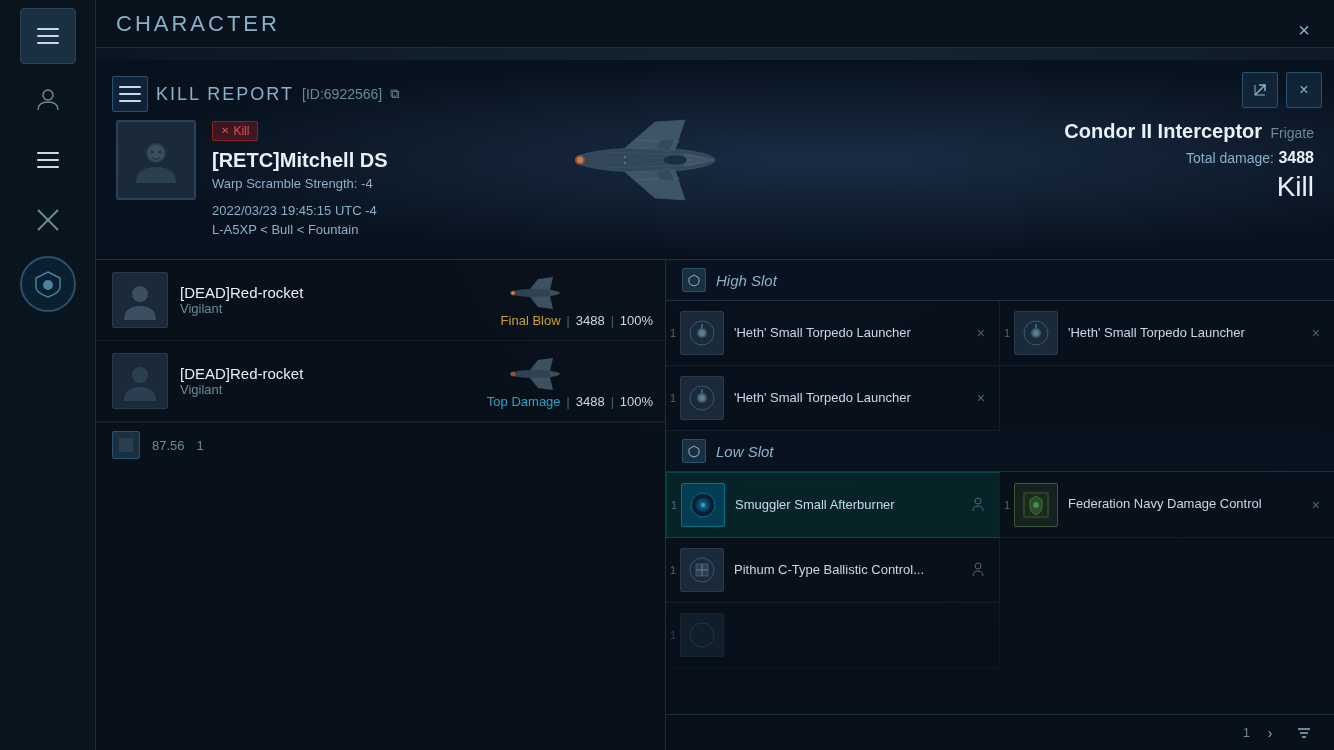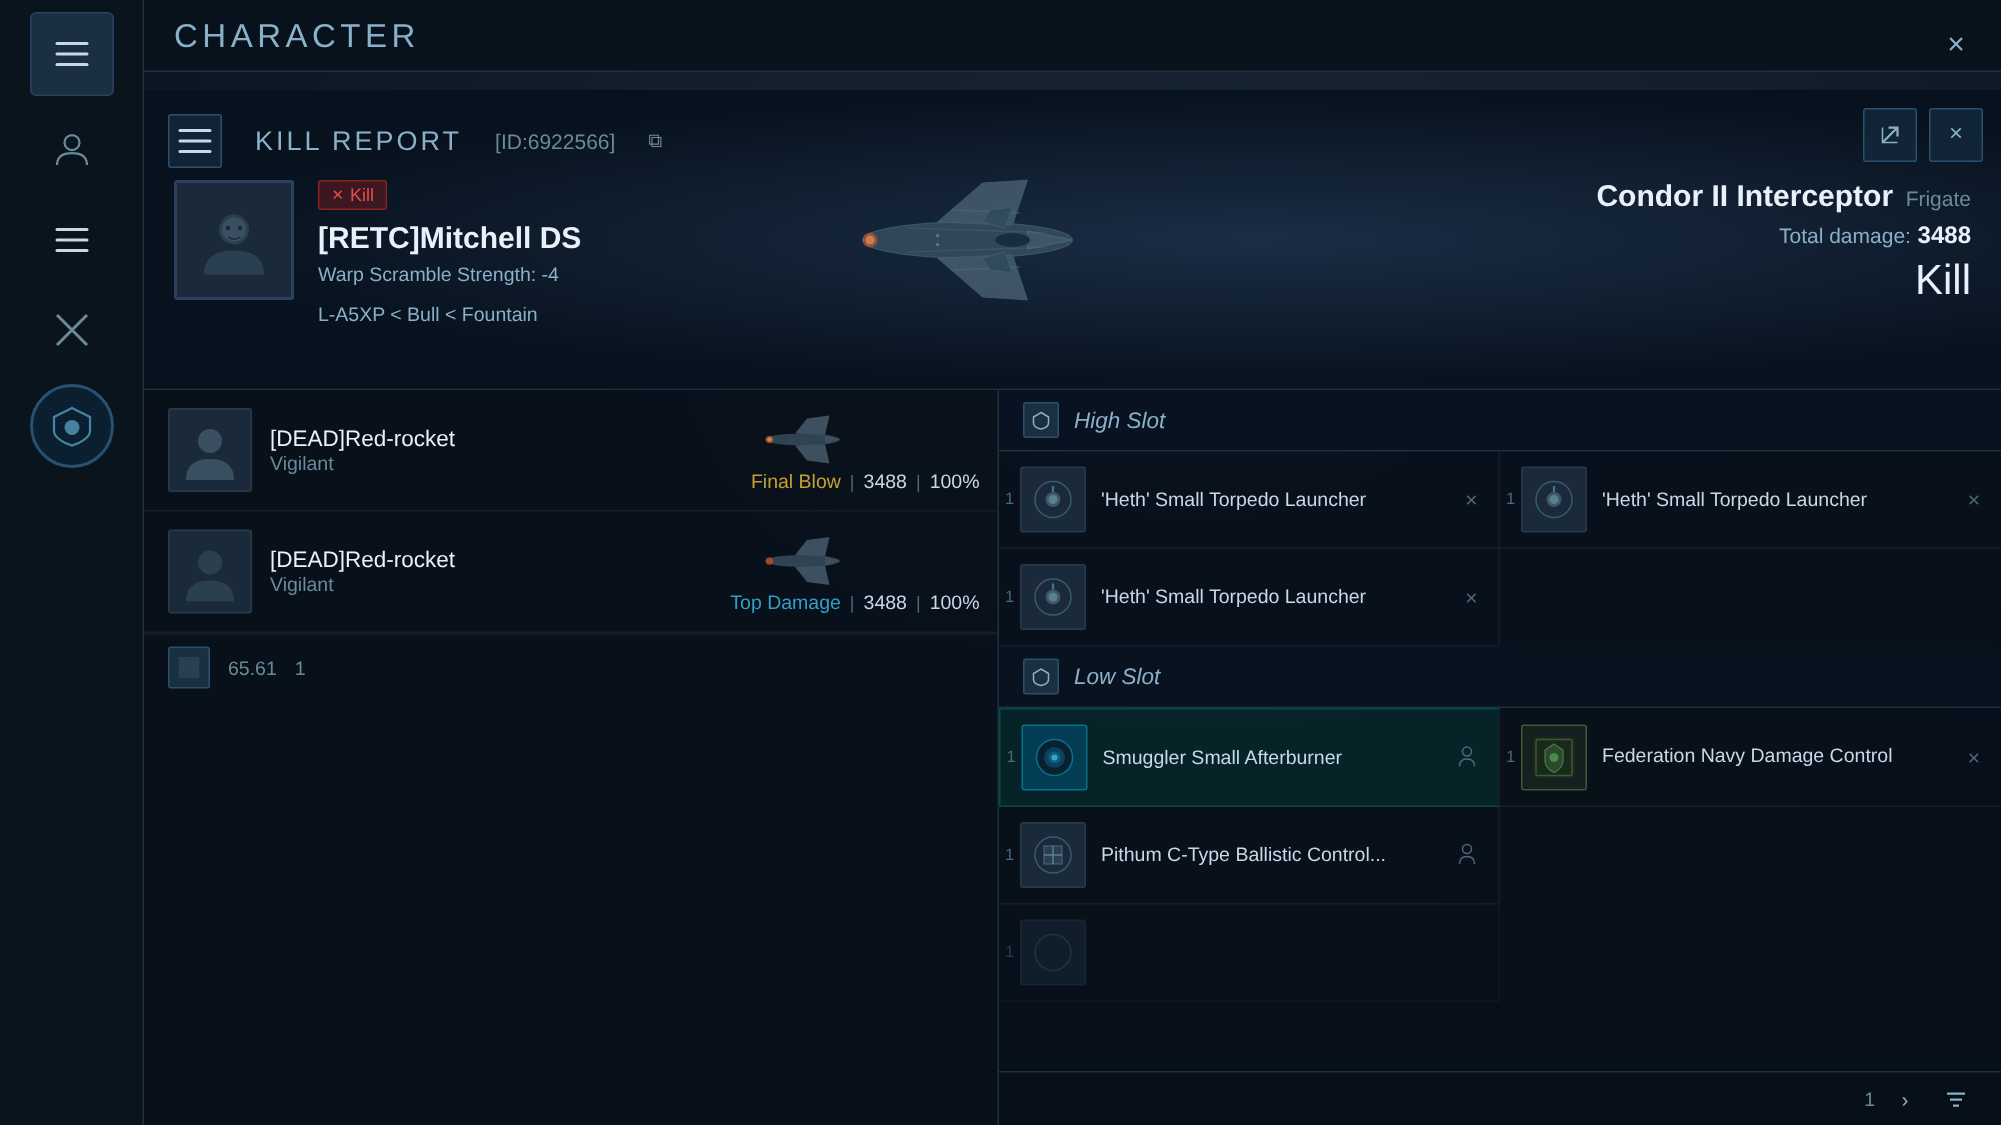--- a/index.html
+++ b/index.html
@@ -586,21 +586,21 @@
         <svg width="16" height="16" viewBox="0 0 16 16">
           <path d="M3 13 L13 3 M7 3 L13 3 L13 9" fill="none" stroke="#8ab0c8" stroke-width="1.5"></path>
           <path d="M3 3 L3 13 L13 13" fill="none" stroke="#8ab0c8" stroke-width="1"></path>
         </svg>
       </div>
       <div class="kr-action-btn">
         <span>×</span>
       </div>
     </div>
 
-    <div style="position:absolute; top:16px; left:16px; z-index:5; display:flex; align-items:center; gap:22px;">
+    <div style="position:absolute; top:16px; left:16px; z-index:5; display:flex; align-items:center; gap:8px;">
       <div class="topbar-menu">
         <div class="hamburger-lines">
           <span></span>
             <span></span>
             <span></span>
         </div>
       </div>
       <span style="font-size:18px; font-weight:300; letter-spacing:2px; color:#8ab0c8;">KILL REPORT</span>
       <span style="font-size:14px; color:#6a8a9a;">[ID:6922566]</span>
       <span style="font-size:13px; color:#6a8a9a;">⧉</span>
@@ -616,20 +616,21 @@
           <circle cx="25" cy="18" r="8" fill="#3a5060"></circle>
           <circle cx="21" cy="17" r="1.5" fill="#1a2a3a"></circle>
           <circle cx="29" cy="17" r="1.5" fill="#1a2a3a"></circle>
           <path d="M21 23 Q25 26 29 23" fill="none" stroke="#1a2a3a" stroke-width="1"></path>
         </svg>
       </div>
       <div class="victim-details">
         <div class="kill-badge">Kill</div>
         <div class="victim-name">[RETC]Mitchell DS</div>
         <div class="victim-warp">Warp Scramble Strength: -4</div>
+        <div class="kr-datetime">2022/03/23 19:45:15 UTC -4</div>
         <div class="kr-location">L-A5XP &lt; Bull &lt; Fountain</div>
       </div>
     </div>
 
     <div class="ship-area">
       <svg class="ship-svg" viewBox="0 0 340 180">
 
         <g opacity="0.9" transform="translate(170,90)">
 
           <ellipse cx="0" cy="0" rx="70" ry="12" fill="#3a5060" stroke="#4a7090" stroke-width="0.5"></ellipse>
@@ -744,21 +745,21 @@
           <span class="stat-percent">100%</span>
         </div>
       </div>
 
       <div class="partial-row" style="gap:12px;">
         <div style="width:28px; height:28px; background:#1a3040; border:1px solid #2a5070; border-radius:2px; display:flex;align-items:center;justify-content:center;">
           <svg width="14" height="14" viewBox="0 0 14 14">
             <rect width="14" height="14" fill="#2a4050"></rect>
           </svg>
         </div>
-        <span style="font-size:13px; color:#6a8a9a;">65.61</span>
+        <span style="font-size:13px; color:#6a8a9a;">87.56</span>
         <span style="font-size:13px; color:#6a8a9a;">1</span>
       </div>
     </div>
 
     <div class="slots-panel">
 
       <div class="slot-section-header">
         <div class="section-icon">
           <svg width="14" height="14" viewBox="0 0 14 14">
             <path d="M7 2 L12 5 L12 9 Q12 12 7 13 Q2 12 2 9 L2 5 Z" fill="none" stroke="#8ab0c8" stroke-width="1"></path>

